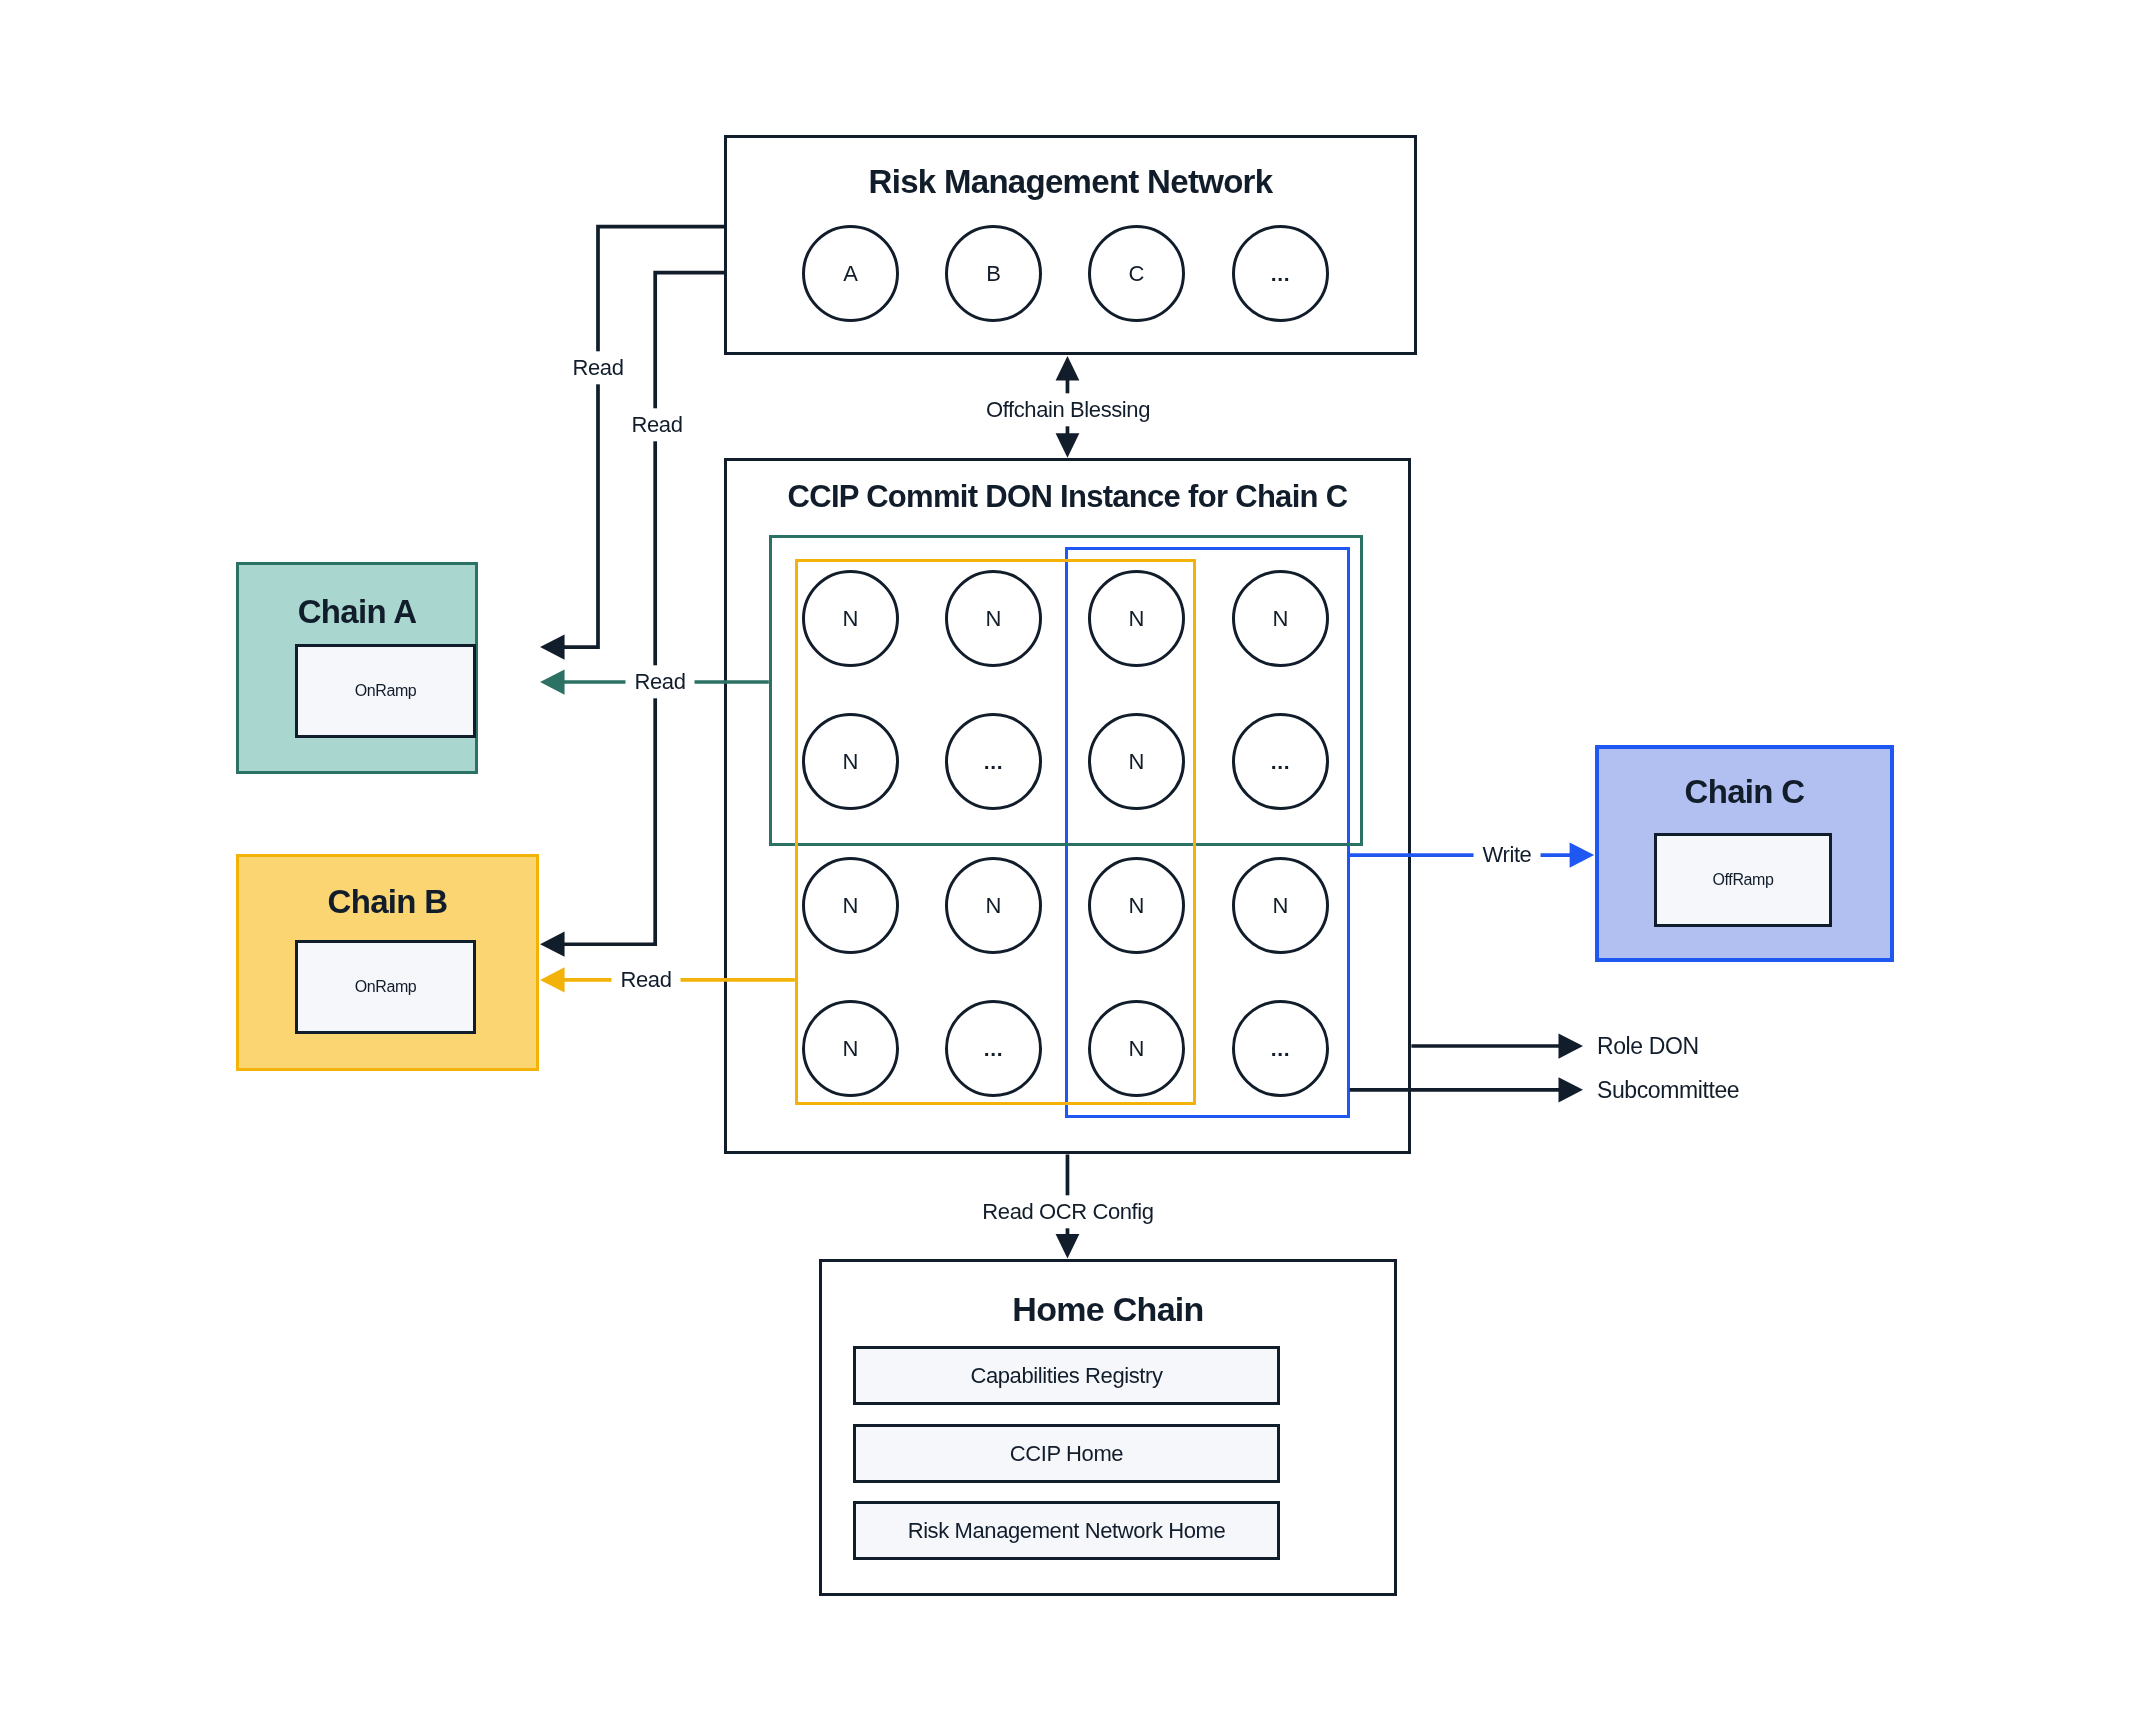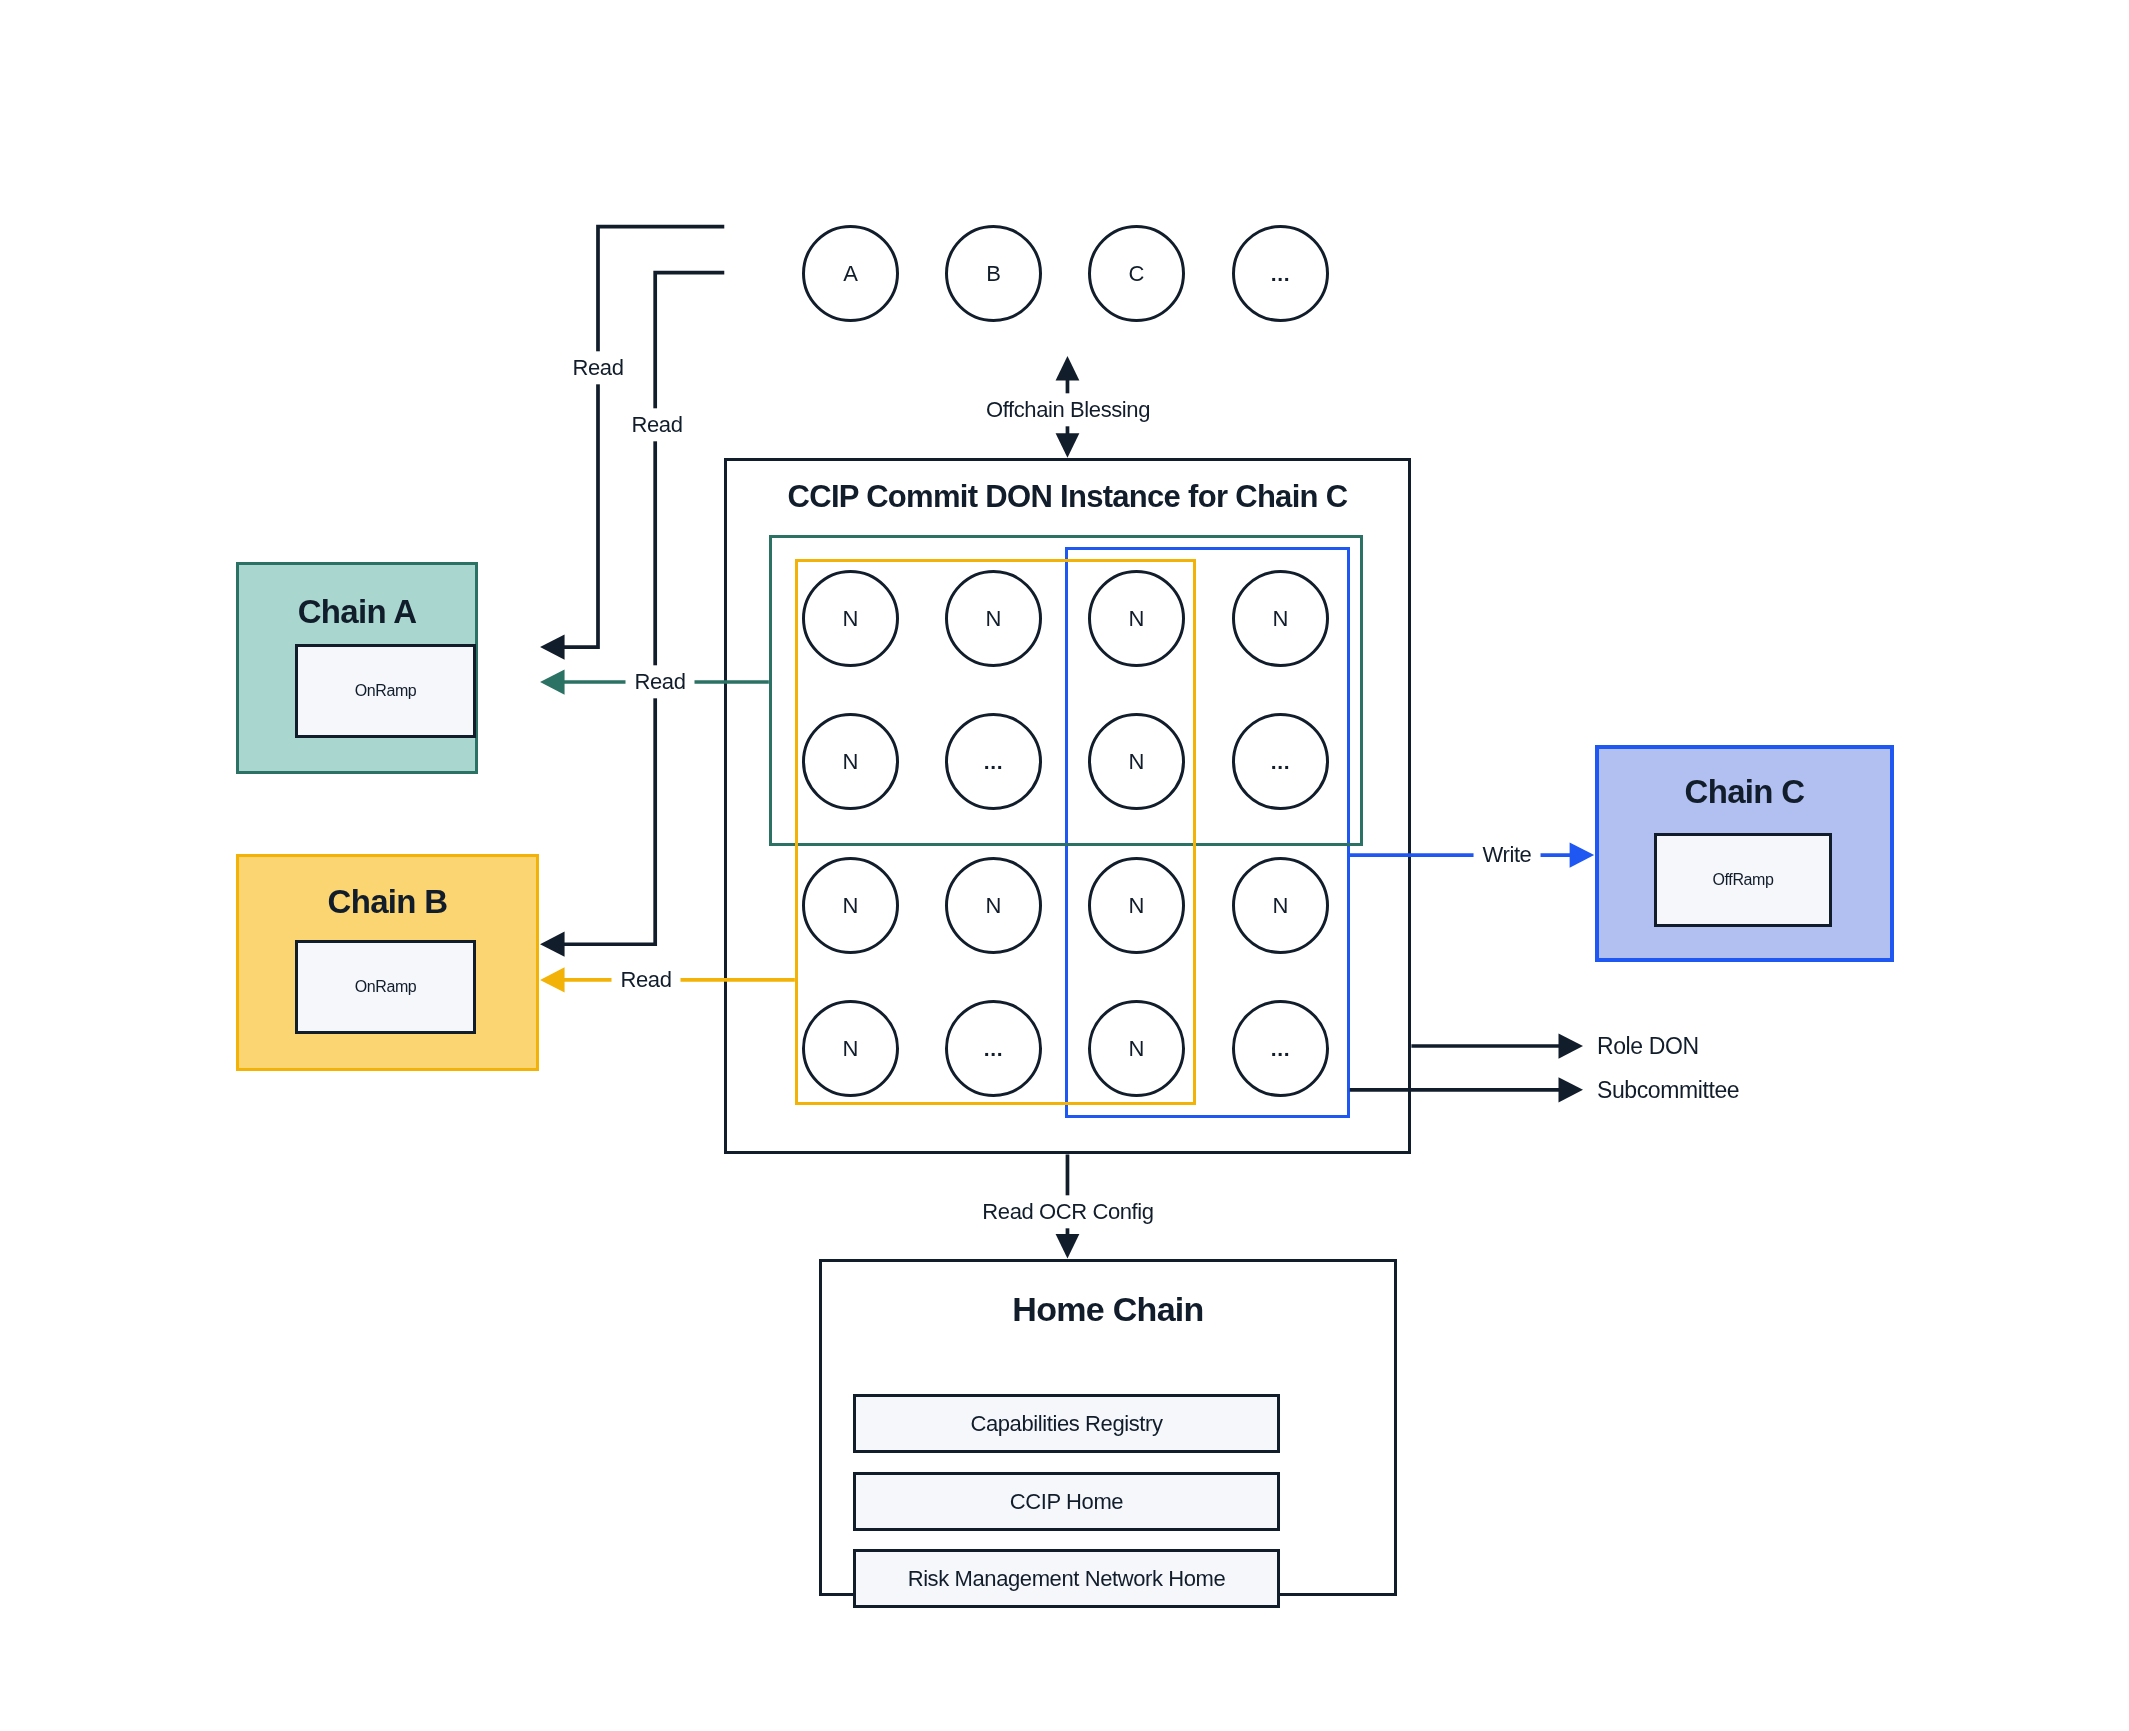--- a/index.html
+++ b/index.html
@@ -21,27 +21,30 @@
     border:3.7px solid var(--ink);background:var(--bg);display:flex;align-items:center;justify-content:center;
     font-size:22px;}
   .node-circle.dots{font-weight:bold;font-size:21px;letter-spacing:0.7px;}
   #wires{position:absolute;left:0;top:0;}
   .edge-label{position:absolute;transform:translate(-50%,-50%);background:var(--bg);
     padding:3.7px 9px;font-size:22px;letter-spacing:-0.4px;white-space:nowrap;}
   .side-label{position:absolute;transform:translate(0,-50%);background:var(--bg);
     font-size:23px;letter-spacing:-0.4px;white-space:nowrap;}
   .home-item{position:absolute;left:31px;width:427px;height:59px;box-sizing:border-box;
     background:var(--panel);border:3.7px solid var(--ink);display:flex;align-items:center;
-    justify-content:center;font-size:22px;letter-spacing:-0.4px;margin-top:48px;}
+    justify-content:center;font-size:22px;letter-spacing:-0.4px;}
 </style>
 </head>
 <body>
 
 <div id="diagram">
 
+  <div class="box" style="left:724px;top:135px;width:693px;height:220px;">
+    <div class="box-title t44" style="top:24px;">Risk Management Network</div>
+  </div>
 
   <div class="box" style="left:724px;top:458px;width:687px;height:696px;">
     <div class="box-title t42" style="top:16.3px;">CCIP Commit DON Instance for Chain C</div>
   </div>
 
   <div class="subset" style="left:1065px;top:547px;width:285px;height:571px;border:3.7px solid var(--blue);"></div>
   <div class="subset" style="left:769px;top:535px;width:594px;height:311px;border:3.7px solid var(--teal);"></div>
   <div class="subset" style="left:795px;top:559px;width:401px;height:546px;border:3.7px solid var(--yellow);"></div>
 
   <div class="box" style="left:236px;top:562px;width:242px;height:212px;background:var(--teal-fill);border-color:var(--teal);">

